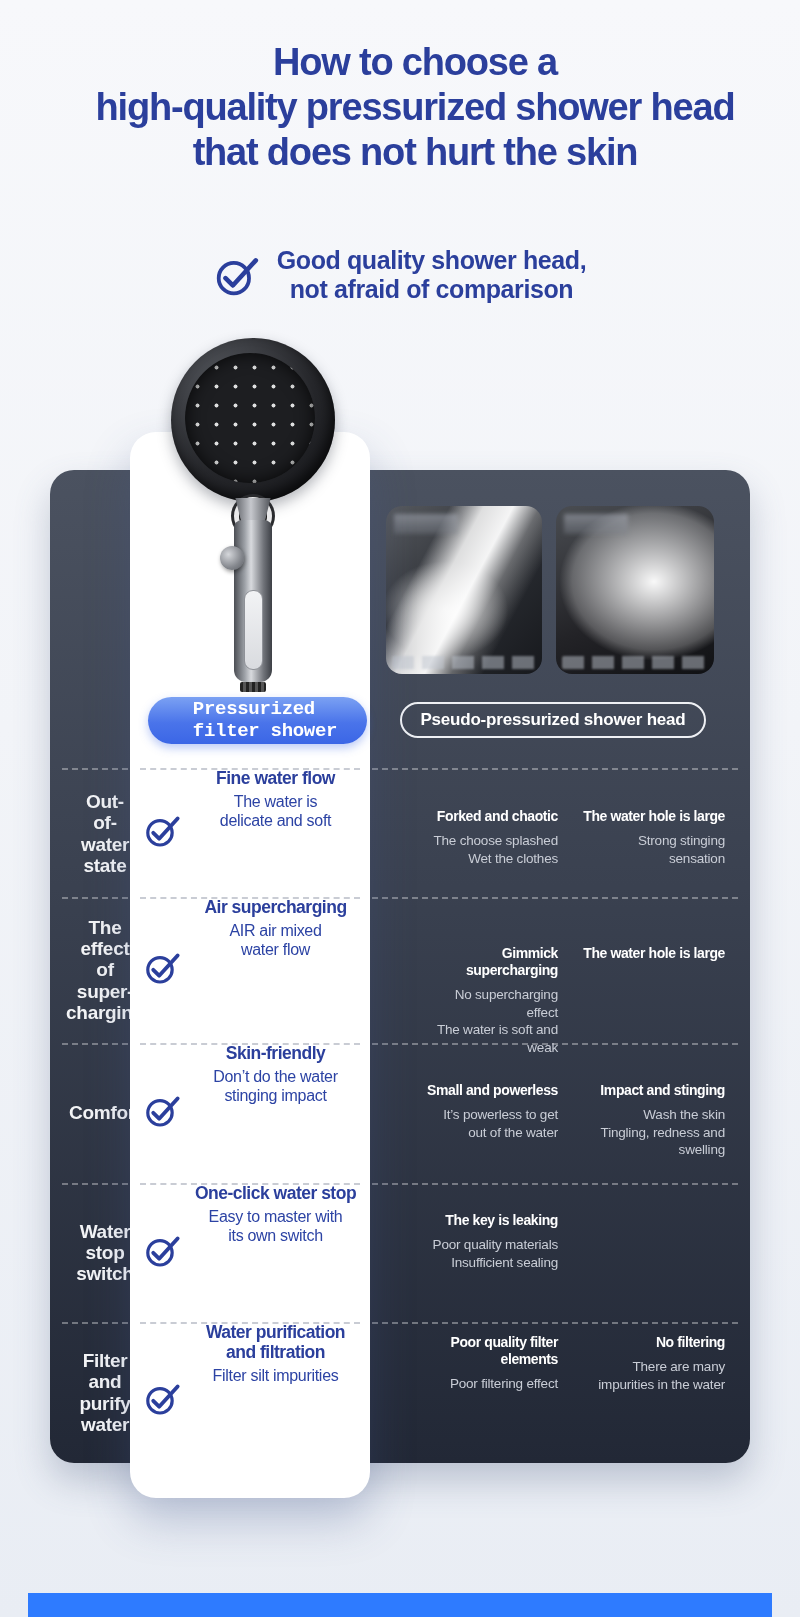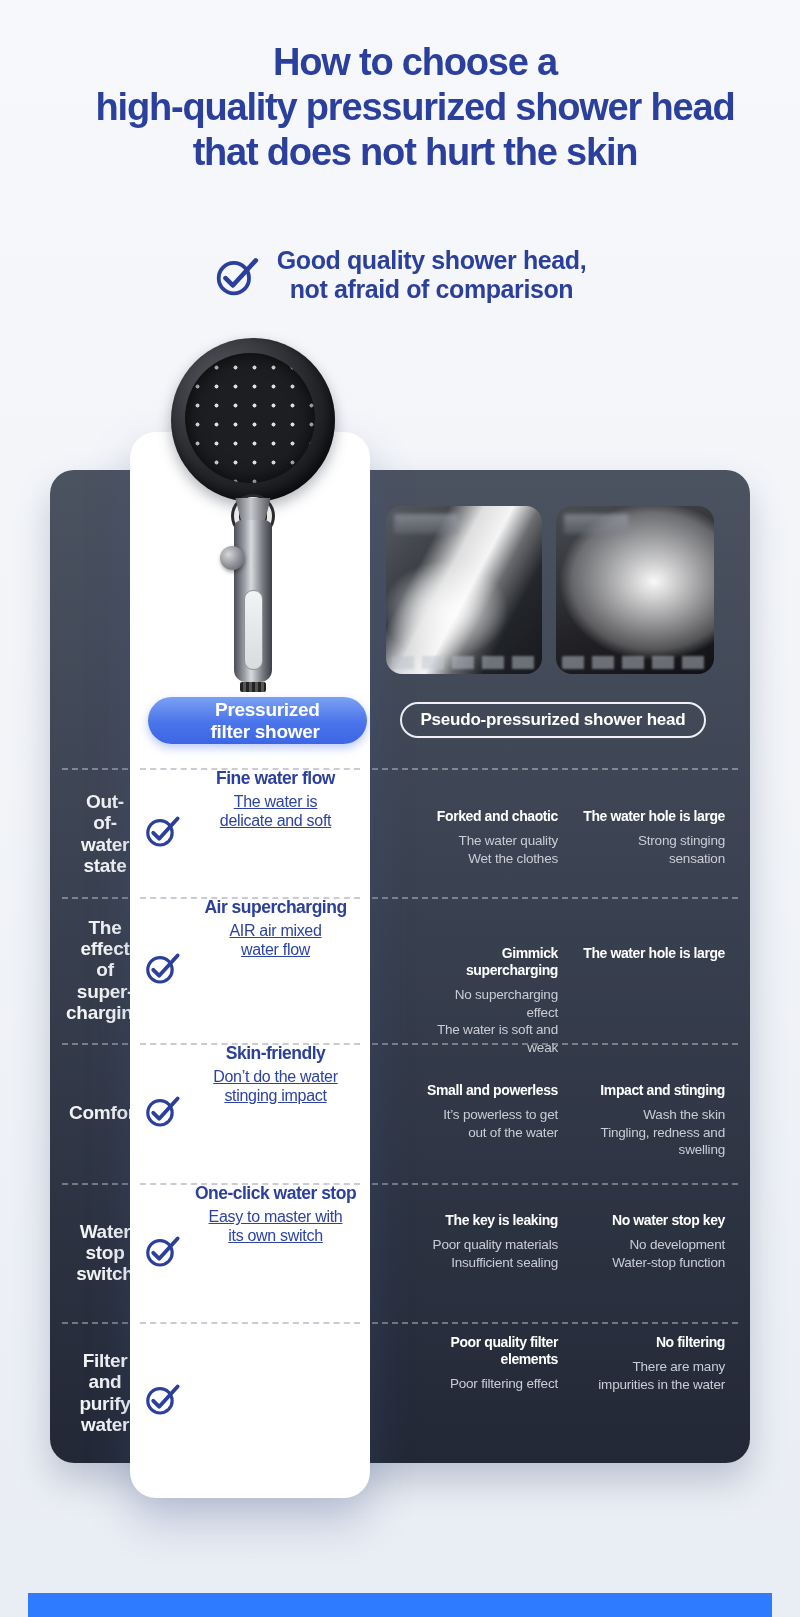--- a/index.html
+++ b/index.html
@@ -79,32 +79,33 @@
 
   
   .card{
     position:absolute;left:130px;top:432px;width:240px;height:1066px;background:#ffffff;
     border-radius:26px;box-shadow:0 22px 45px rgba(70,90,140,.30);z-index:3;
   }
   .cdiv{position:absolute;left:10px;right:10px;border-top:2px dashed #c9ccd4;}
   .goodpill{
     position:absolute;left:18px;top:265px;width:204px;height:47px;border-radius:24px;
     background:linear-gradient(180deg,#7ba1f3 0%,#4a74ea 55%,#3b66e6 100%);
-    color:#fff;display:flex;align-items:center;justify-content:center;text-align:right;
+    color:#fff;display:flex;align-items:center;justify-content:center;text-align:left;
     font-size:19px;font-weight:700;line-height:1.12;letter-spacing:-0.3px;
     box-shadow:0 4px 10px rgba(59,102,230,.35);
+    font-family:Liberation Mono, monospace;
   }
   .grow{
     position:absolute;left:0;width:240px;box-sizing:border-box;
     padding:0 10px 0 46px;display:flex;
   }
   .gicon{position:absolute;left:14px;top:50%;transform:translateY(-58%);width:37px;height:34px;color:var(--blue);}
   .gtext{flex:1;text-align:center;}
   .gtitle{color:var(--blue);font-weight:700;font-size:17.5px;letter-spacing:-0.5px;line-height:1.15;margin-bottom:4px;}
-  .gbody{color:#2c43a4;font-size:16px;letter-spacing:-0.3px;line-height:1.2;text-decoration:underline;}
+  .gbody{color:#2c43a4;font-size:16px;letter-spacing:-0.3px;line-height:1.2;}
 
   
   .shower{position:absolute;left:168px;top:338px;width:170px;height:356px;z-index:5;}
   .sh-head{
     position:absolute;left:3px;top:0;width:164px;height:164px;border-radius:50%;
     background:radial-gradient(circle at 32% 28%,#53565c 0%,#26272b 55%,#0e0f12 100%);
     box-shadow:inset -4px -6px 12px rgba(0,0,0,.6),0 6px 14px rgba(40,45,60,.35);
   }
   .sh-face{
     position:absolute;left:17px;top:15px;width:130px;height:130px;border-radius:50%;
@@ -188,21 +189,21 @@
 stop
 switch</div>
   <div class="rlabel pre" style="top:1322px;height:141px">Filter
 and
 purify
 water</div>
 
   <div class="brow" style="top:808px">
     <div class="bcell c1">
       <div class="btitle pre">Forked and chaotic</div>
-      <div class="bbody pre">The water quality
+      <div class="bbody pre">The choose splashed
 Wet the clothes</div>
     </div>
     <div class="bcell c2">
       <div class="btitle pre">The water hole is large</div>
       <div class="bbody pre">Strong stinging
 sensation</div>
     </div>
   </div>
 
   <div class="brow" style="top:945px">
@@ -230,25 +231,20 @@
 Tingling, redness and
 swelling</div>
     </div>
   </div>
 
   <div class="brow" style="top:1212px">
     <div class="bcell c1">
       <div class="btitle pre">The key is leaking</div>
       <div class="bbody pre">Poor quality materials
 Insufficient sealing</div>
-    </div>
-    <div class="bcell c2">
-      <div class="btitle pre">No water stop key</div>
-      <div class="bbody pre">No development
-Water-stop function</div>
     </div>
   </div>
 
   <div class="brow" style="top:1334px">
     <div class="bcell c1">
       <div class="btitle pre">Poor quality filter
 elements</div>
       <div class="bbody pre">Poor filtering effect</div>
     </div>
     <div class="bcell c2">
@@ -314,20 +310,25 @@
         <div class="gbody pre">Easy to master with
 its own switch</div>
       </div>
     </div>
 
     <div class="grow" style="top:890px;height:158px">
       <svg class="gicon" viewBox="0 0 44 40" fill="none">
         <circle cx="19" cy="23" r="14.5" stroke="currentColor" stroke-width="3.8"></circle>
         <path d="M11 23 L18 30 L40 6" stroke="currentColor" stroke-width="4.6" stroke-linecap="round" stroke-linejoin="round"></path>
       </svg>
+      <div class="gtext">
+        <div class="gtitle pre">Water purification
+and filtration</div>
+        <div class="gbody pre">Filter silt impurities</div>
+      </div>
     </div>
   </div>
 
   <div class="shower">
     <div class="sh-head"></div>
     <div class="sh-face"></div>
     <div class="sh-core"></div>
     <div class="sh-neck"></div>
     <div class="sh-handle"></div>
     <div class="sh-btn"></div>

